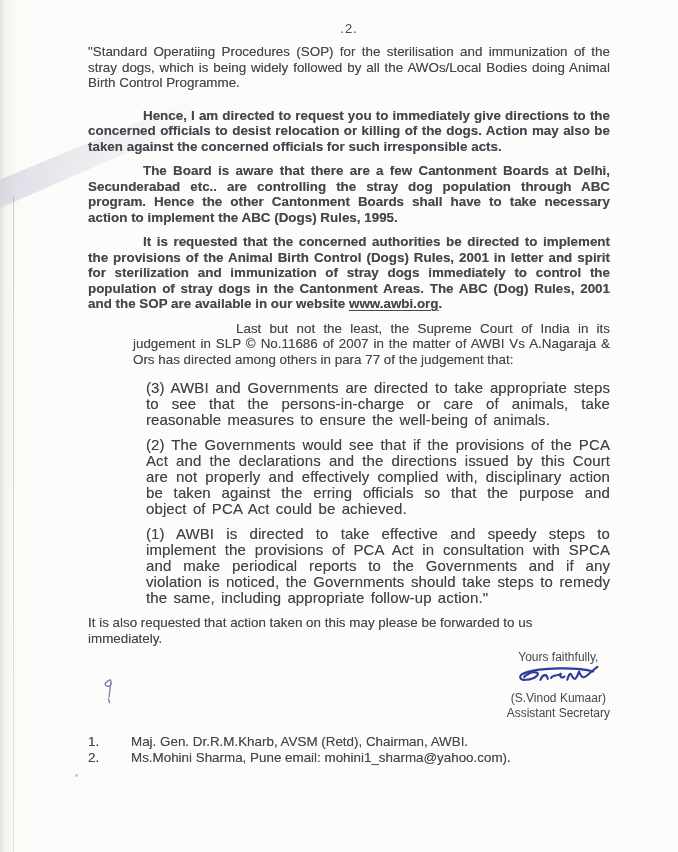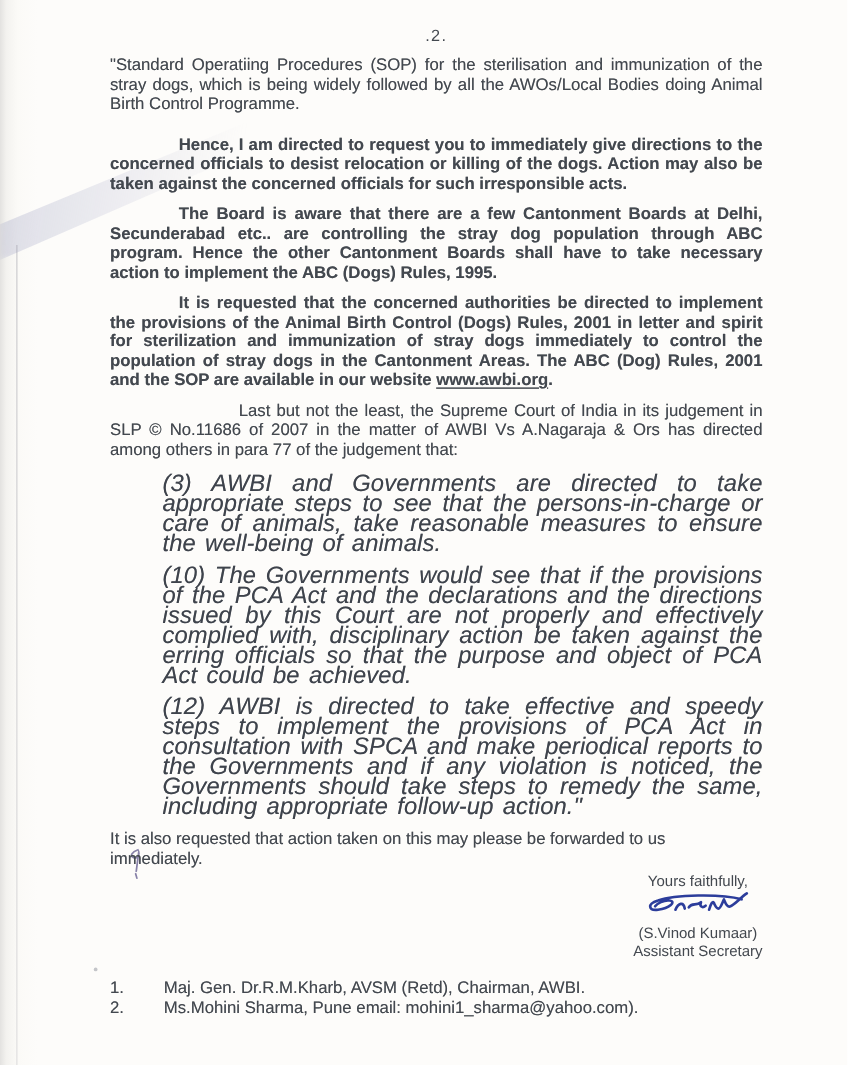--- a/index.html
+++ b/index.html
@@ -31,24 +31,24 @@
   .content { position:absolute; left:88px; top:0; width:522px; }
 
   .page-number { text-align:center; padding-top:21px; font-size:13px; letter-spacing:1px; margin-bottom:8px; }
 
   p { margin:0; font-size:13.4px; line-height:15.5px; text-align:justify;
       text-shadow:0 0 0.5px rgba(67,72,79,0.55); }
   .gap-lg { margin-top:17px; }
   .gap    { margin-top:9px; }
   .gap-q  { margin-top:13px; }
   .ind    { text-indent:55px;font-weight:bold; }
-  .ind-lg { text-indent:103px; }
+  .ind-lg { text-indent:103px;margin-left:45px; }
 
   .quote {
-    margin-left:42px; font-style:italic; font-size:19px; line-height:16px;
+    margin-left:58px; font-size:15px; line-height:16px;
     word-spacing:2px; letter-spacing:0.1px; color:#3e434c;
   }
   .weblink { text-decoration:underline; text-underline-offset:2px; }
 
   .closing { text-align:left; }
 
   .signoff { margin-top:4px; display:flex; justify-content:flex-end; }
   .sig-block { text-align:center; line-height:15px; font-size:12px; }
   .sig-scribble { display:block; margin:-1px auto -3px auto; }
 
@@ -83,22 +83,22 @@
 
     <p class="gap-lg ind">Hence, I am directed to request you to immediately give directions to the concerned officials to desist relocation or killing of the dogs. Action may also be taken against the concerned officials for such irresponsible acts.</p>
 
     <p class="gap ind">The Board is aware that there are a few Cantonment Boards at Delhi, Secunderabad etc.. are controlling the stray dog population through ABC program. Hence the other Cantonment Boards shall have to take necessary action to implement the ABC (Dogs) Rules, 1995.</p>
 
     <p class="gap ind"><span>It is requested that the concerned authorities be directed to implement the provisions of the Animal Birth Control (Dogs) Rules, 2001 in letter and spirit for sterilization and immunization of stray dogs immediately to control the population of stray dogs in the Cantonment Areas. The ABC (Dog) Rules, 2001 and the SOP are available in our website </span><span class="weblink">www.awbi.org</span><span>.</span></p>
 
     <p class="gap ind-lg">Last but not the least, the Supreme Court of India in its judgement in SLP © No.11686 of 2007 in the matter of AWBI Vs A.Nagaraja &amp; Ors has directed among others in para 77 of the judgement that:</p>
 
     <p class="quote gap-q">(3) AWBI and Governments are directed to take appropriate steps to see that the persons-in-charge or care of animals, take reasonable measures to ensure the well-being of animals.</p>
-    <p class="quote gap">(10) The Governments would see that if the provisions of the PCA Act and the declarations and the directions issued by this Court are not properly and effectively complied with, disciplinary action be taken against the erring officials so that the purpose and object of PCA Act could be achieved.</p>
-    <p class="quote gap">(12) AWBI is directed to take effective and speedy steps to implement the provisions of PCA Act in consultation with SPCA and make periodical reports to the Governments and if any violation is noticed, the Governments should take steps to remedy the same, including appropriate follow-up action."</p>
+    <p class="quote gap">(2) The Governments would see that if the provisions of the PCA Act and the declarations and the directions issued by this Court are not properly and effectively complied with, disciplinary action be taken against the erring officials so that the purpose and object of PCA Act could be achieved.</p>
+    <p class="quote gap">(1) AWBI is directed to take effective and speedy steps to implement the provisions of PCA Act in consultation with SPCA and make periodical reports to the Governments and if any violation is noticed, the Governments should take steps to remedy the same, including appropriate follow-up action."</p>
 
     <p class="gap closing">It is also requested that action taken on this may please be forwarded to us immediately.</p>
 
     <div class="signoff">
       <div class="sig-block">
         <div>Yours faithfully,</div>
         <span class="sig-scribble">
           <svg width="96" height="26" viewBox="0 0 100 28">
             <path d="M88,8 C70,3 30,4 16,9 C6,12 8,18 16,17 C26,16 32,10 26,9 C21,8.2 15,12 13.5,14
                      M31,17 C33.5,11 38,10 39,16

